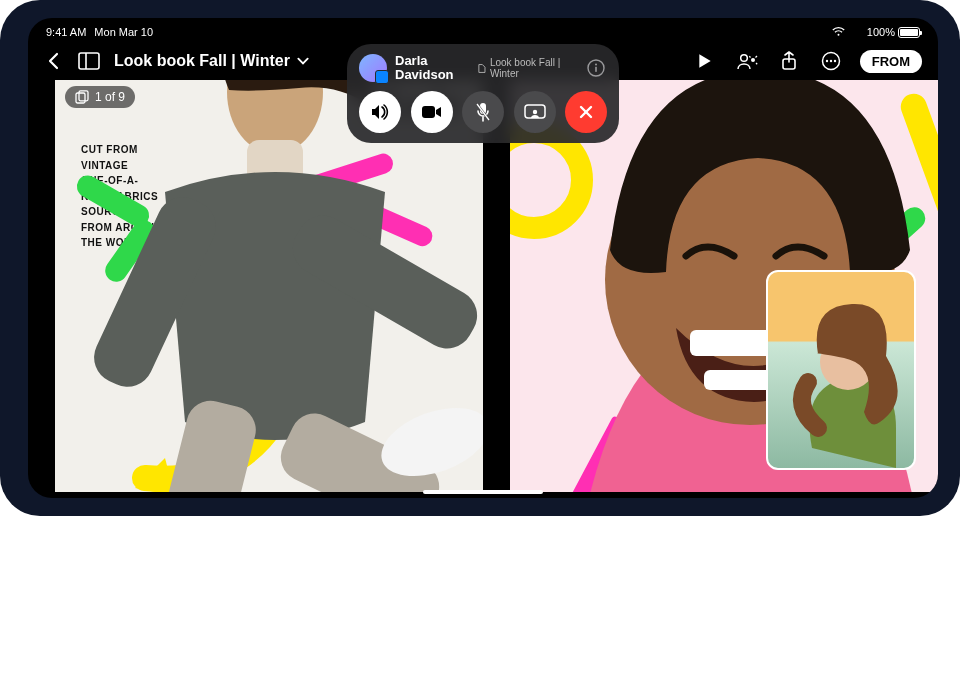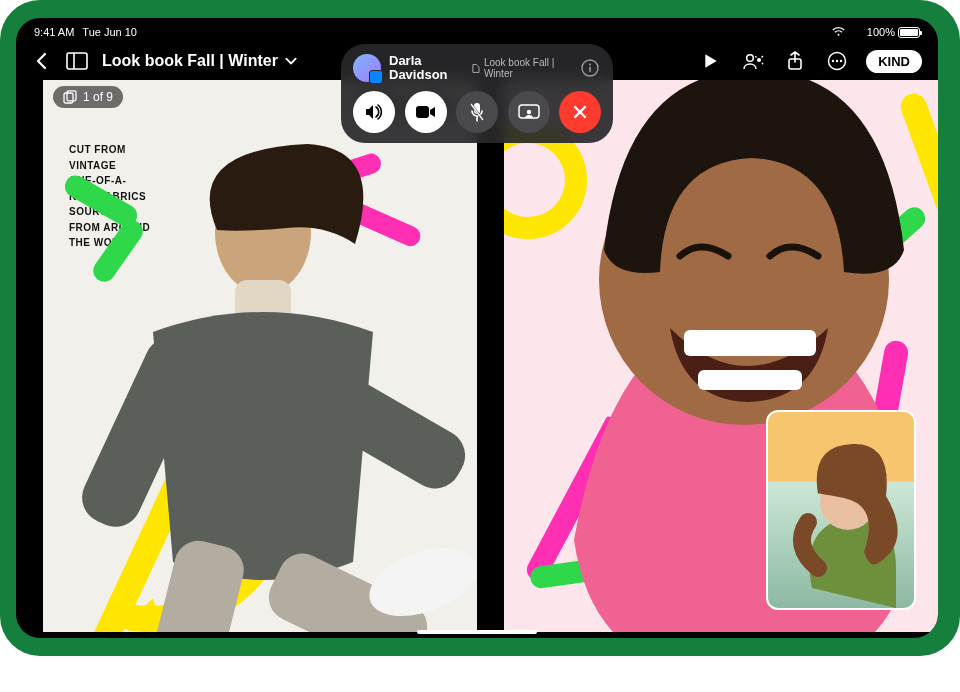--- a/index.html
+++ b/index.html
@@ -1,22 +1,22 @@
 <!DOCTYPE html>
 <html><head>
 <meta charset="utf-8">
 <style>
   * { box-sizing: border-box; margin: 0; padding: 0; }
   html, body { width: 960px; height: 692px; overflow: hidden; font-family: -apple-system, "Helvetica Neue", Arial, sans-serif; background: #fff; }
   .device-frame {
     position: relative;
-    width: 960px; height: 656px;
-    background: #15803d;
+    width: 960px; height: 516px;
+    background: #0f172a;
     border-radius: 40px;
-    padding: 18px 22px 18px 16px;
+    padding: 18px 22px 18px 28px;
   }
   .screen {
     position: relative;
     width: 100%; height: 100%;
     background: #000;
     border-radius: 24px;
     overflow: hidden;
   }
   .status-bar {
     position: absolute;
@@ -149,21 +149,21 @@
 </style>
 </head>
 <body>
 
 <div class="device-frame">
   <div class="screen">
 
     <div class="status-bar">
       <div class="status-left">
         <span>9:41 AM</span>
-        <span>Tue Jun 10</span>
+        <span>Mon Mar 10</span>
       </div>
       <div class="status-right">
         <svg class="wifi" viewBox="0 0 16 12">
             <path d="M8 10.5a1.2 1.2 0 100-2.4 1.2 1.2 0 000 2.4zM4.2 6.8a5.5 5.5 0 017.6 0l1.1-1.1a7 7 0 00-9.8 0l1.1 1.1zM1.5 4.1a9.3 9.3 0 0113 0l1.1-1.1a10.8 10.8 0 00-15.2 0l1.1 1.1z" fill="#fff"></path>
           </svg>
         <div class="battery-wrap">
           <span>100%</span>
           <div class="battery">
               <div class="battery-fill"></div>
             </div>
@@ -212,21 +212,21 @@
             </svg>
         </div>
         <div class="tb-btn">
           <svg width="20" height="20" viewBox="0 0 20 20">
               <circle cx="10" cy="10" r="8.5" stroke="#fff" stroke-width="1.5" fill="none"></circle>
               <circle cx="6" cy="10" r="1.2" fill="#fff"></circle>
               <circle cx="10" cy="10" r="1.2" fill="#fff"></circle>
               <circle cx="14" cy="10" r="1.2" fill="#fff"></circle>
             </svg>
         </div>
-        <div class="edit-btn">KIND</div>
+        <div class="edit-btn">FROM</div>
       </div>
     </div>
 
     <div class="content">
       <div class="page page-left">
         <div class="page-badge">
           <svg width="14" height="14" viewBox="0 0 14 14">
               <rect x="1" y="3" width="9" height="10" rx="1.5" stroke="#fff" stroke-width="1.3" fill="none"></rect>
               <rect x="4" y="0.8" width="9" height="10" rx="1.5" stroke="#fff" stroke-width="1.3" fill="none"></rect>
             </svg>

